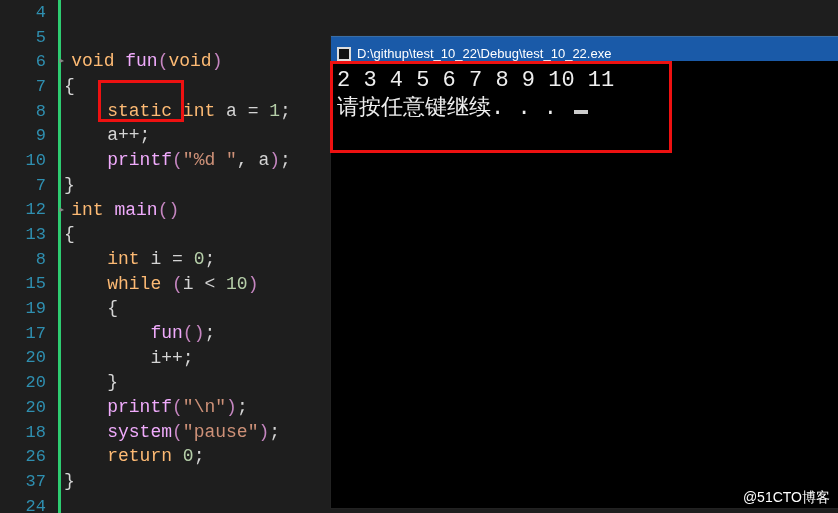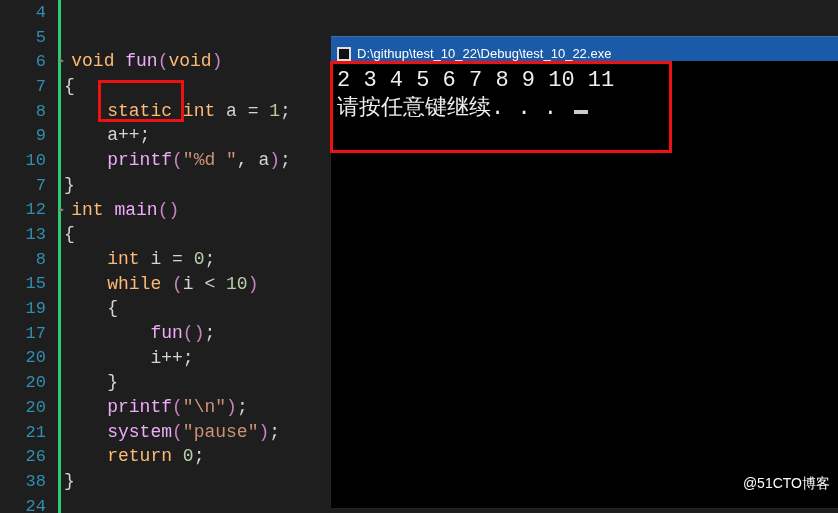--- a/index.html
+++ b/index.html
@@ -24,21 +24,21 @@
 
   .console-win { position:absolute; left:331px; top:36px; width:507px; height:472px; background:#000; border-top:1px solid #3a6ea5; box-shadow:0 0 0 1px #222; }
   .title-bar { height:24px; background:#1a5aa8; display:flex; align-items:flex-end; padding:0 6px; gap:6px; color:#fff; font-size:13px; font-family:"Segoe UI",Tahoma,sans-serif; }
   .title-bar .icon { width:14px; height:14px; background:#ddd; display:block; position:relative; }
   .title-bar .icon::before { content:""; position:absolute; inset:2px; background:#111; }
   .term-body { position:absolute; left:0; top:24px; right:0; bottom:0; background:#000; color:#eee; font-family:"NSimSun","SimSun","Courier New",monospace; font-size:22px; line-height:28px; padding:6px 6px; white-space:pre; }
   .blink { display:inline-block; width:14px; height:4px; background:#ccc; vertical-align:baseline; margin-left:4px; }
 
   .red-box-out { position:absolute; border:3px solid #e11; left:330px; top:61px; width:342px; height:92px; pointer-events:none; }
 
-  .watermark { position:absolute; right:8px; bottom:20px; color:#fff; font-size:14px; font-family:Arial,sans-serif; text-shadow:0 0 4px #000; }
+  .watermark { position:absolute; right:8px; bottom:6px; color:#fff; font-size:14px; font-family:Arial,sans-serif; text-shadow:0 0 4px #000; }
 </style>
 </head>
 <body>
 
 <div class="editor-area">
   <div class="gutter" id="gutter">
       <div class="line-row">
         <div class="ln">4</div>
       </div>
       <div class="line-row">
@@ -83,27 +83,27 @@
       <div class="line-row">
         <div class="ln">20</div>
       </div>
       <div class="line-row">
         <div class="ln">20</div>
       </div>
       <div class="line-row">
         <div class="ln">20</div>
       </div>
       <div class="line-row">
-        <div class="ln">21</div>
+        <div class="ln">18</div>
       </div>
       <div class="line-row">
         <div class="ln">26</div>
       </div>
       <div class="line-row">
-        <div class="ln">38</div>
+        <div class="ln">37</div>
       </div>
       <div class="line-row">
         <div class="ln">24</div>
       </div>
     </div>
   <div class="green-bar"></div>
   <div class="code" id="code"><div class="row"></div><div class="row"></div><div class="row"><span class="cursor-mark" style="position: relative; left: -6px;">▸</span><span class="kw">void </span><span class="fn">fun</span><span class="pn">(</span><span class="kw">void</span><span class="pn">)</span></div><div class="row"><span class="op">{</span></div><div class="row"><span class="op">    </span><span class="kw">static </span><span class="kw">int </span><span class="op">a = </span><span class="num">1</span><span class="op">;</span></div><div class="row"><span class="op">    a++;</span></div><div class="row"><span class="op">    </span><span class="fn">printf</span><span class="pn">(</span><span class="str">"%d "</span><span class="op">, a</span><span class="pn">)</span><span class="op">;</span></div><div class="row"><span class="op">}</span></div><div class="row"><span class="cursor-mark" style="position: relative; left: -6px;">▸</span><span class="kw">int </span><span class="fn">main</span><span class="pn">(</span><span class="pn">)</span></div><div class="row"><span class="op">{</span></div><div class="row"><span class="op">    </span><span class="kw">int </span><span class="op">i = </span><span class="num">0</span><span class="op">;</span></div><div class="row"><span class="op">    </span><span class="kw">while </span><span class="pn">(</span><span class="op">i &lt; </span><span class="num">10</span><span class="pn">)</span></div><div class="row"><span class="op">    {</span></div><div class="row"><span class="op">        </span><span class="fn">fun</span><span class="pn">(</span><span class="pn">)</span><span class="op">;</span></div><div class="row"><span class="op">        i++;</span></div><div class="row"><span class="op">    }</span></div><div class="row"><span class="op">    </span><span class="fn">printf</span><span class="pn">(</span><span class="str">"\n"</span><span class="pn">)</span><span class="op">;</span></div><div class="row"><span class="op">    </span><span class="fn">system</span><span class="pn">(</span><span class="str">"pause"</span><span class="pn">)</span><span class="op">;</span></div><div class="row"><span class="op">    </span><span class="kw">return </span><span class="num">0</span><span class="op">;</span></div><div class="row"><span class="op">}</span></div><div class="row"></div></div>
 
   <div class="red-box-kw" id="rb1"></div>
 </div>

